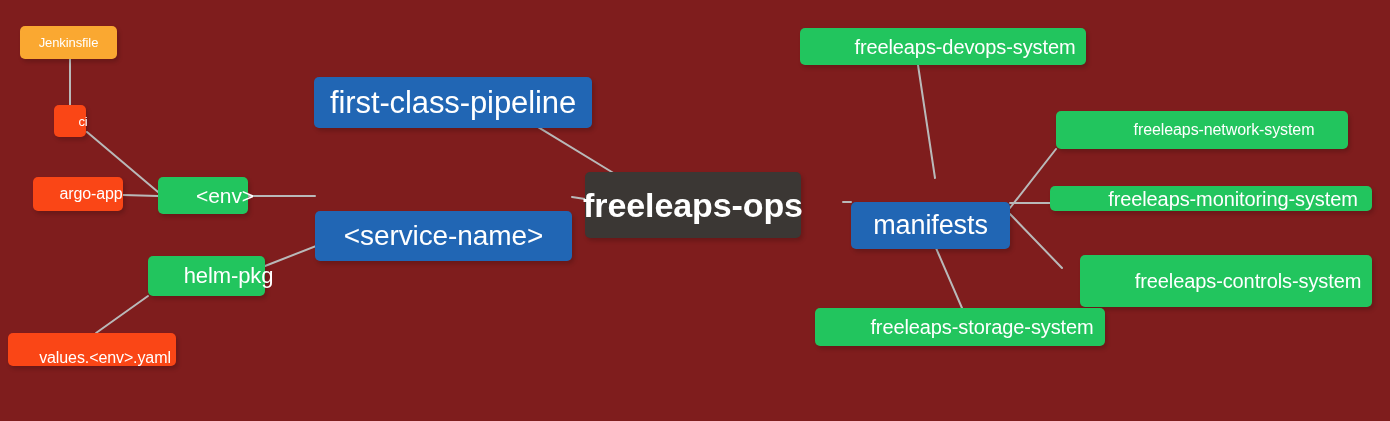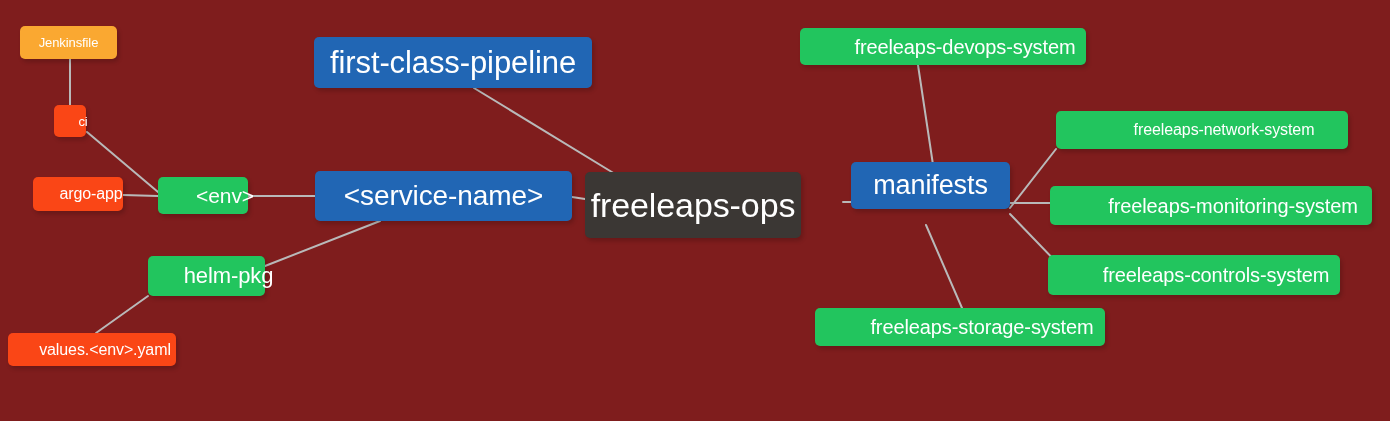--- a/index.html
+++ b/index.html
@@ -41,21 +41,21 @@
     box-shadow: 2px 3px 4px rgba(0,0,0,0.18);
     cursor: pointer;
     user-select: none;
   }
   .node-label {
     display: block;
     white-space: nowrap;
   }
   
   .c-root   { background: #3b3734; }
-  .c-blue   { background: #2166b4; }
+  .c-blue   { background: #2166b4; margin-top: 40px; }
   .c-green  { background: #22c55e; padding-left: 44px; }
   .c-orange { background: #faa831; }
   .c-red    { background: #fa4616; padding-left: 26px; }
 </style>
 </head>
 <body>
 
 <div id="canvas">
   <svg id="edges" viewBox="0 0 1390 421" width="1390" height="421" xmlns="http://www.w3.org/2000/svg">
       <line x1="70" y1="59" x2="70" y2="105" stroke="#b9b9b9" stroke-width="2" stroke-linecap="round"></line>
@@ -82,44 +82,44 @@
       </div>
       <div class="node c-red" style="left: 33px; top: 177px; width: 90px; height: 34px; font-size: 16px;">
         <span class="node-label">argo-app</span>
       </div>
       <div class="node c-green" style="left: 158px; top: 177px; width: 90px; height: 37px; font-size: 21px;">
         <span class="node-label">&lt;env&gt;</span>
       </div>
       <div class="node c-green" style="left: 148px; top: 256px; width: 117px; height: 40px; font-size: 22px;">
         <span class="node-label">helm-pkg</span>
       </div>
-      <div class="node c-red" style="left: 8px; top: 333px; width: 168px; height: 33px; font-size: 16px;">
+      <div class="node c-red" style="left: 8px; top: 333px; width: 168px; height: 33px; font-size: 16px; align-items: flex-end;">
         <span class="node-label">values.&lt;env&gt;.yaml</span>
       </div>
       <div class="node c-blue" style="left: 314px; top: 37px; width: 278px; height: 51px; font-size: 31px;">
         <span class="node-label">first-class-pipeline</span>
       </div>
       <div class="node c-blue" style="left: 315px; top: 171px; width: 257px; height: 50px; font-size: 28px;">
         <span class="node-label">&lt;service-name&gt;</span>
       </div>
-      <div class="node c-root" style="left: 585px; top: 172px; width: 216px; height: 66px; font-size: 34px;">
+      <div class="node c-root" style="left: 585px; top: 172px; width: 216px; height: 66px; font-size: 34px; font-weight: bold;">
         <span class="node-label">freeleaps-ops</span>
       </div>
       <div class="node c-blue" style="left: 851px; top: 162px; width: 159px; height: 47px; font-size: 27px;">
         <span class="node-label">manifests</span>
       </div>
       <div class="node c-green" style="left: 800px; top: 28px; width: 286px; height: 37px; font-size: 20px;">
         <span class="node-label">freeleaps-devops-system</span>
       </div>
       <div class="node c-green" style="left: 1056px; top: 111px; width: 292px; height: 38px; font-size: 16px;">
         <span class="node-label">freeleaps-network-system</span>
       </div>
-      <div class="node c-green" style="left: 1050px; top: 186px; width: 322px; height: 39px; font-size: 20px;">
+      <div class="node c-green" style="left: 1050px; top: 186px; width: 322px; height: 25px; font-size: 20px;">
         <span class="node-label">freeleaps-monitoring-system</span>
       </div>
-      <div class="node c-green" style="left: 1048px; top: 255px; width: 292px; height: 40px; font-size: 20px;">
+      <div class="node c-green" style="left: 1080px; top: 255px; width: 292px; height: 52px; font-size: 20px;">
         <span class="node-label">freeleaps-controls-system</span>
       </div>
       <div class="node c-green" style="left: 815px; top: 308px; width: 290px; height: 38px; font-size: 20px;">
         <span class="node-label">freeleaps-storage-system</span>
       </div>
     </div>
 </div>
 
 </body></html>

